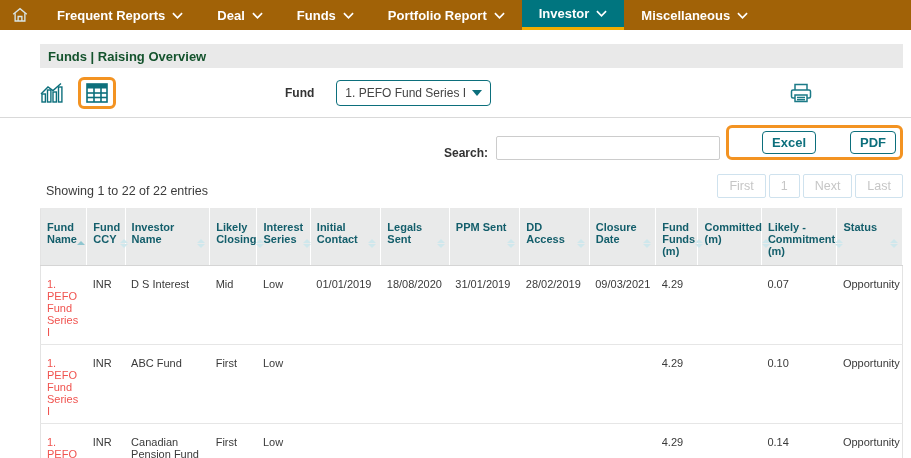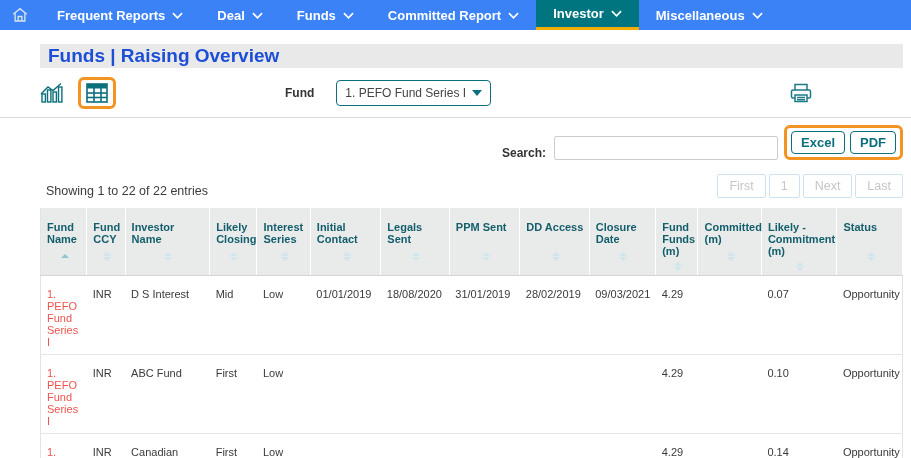--- a/index.html
+++ b/index.html
@@ -1,32 +1,32 @@
 <!DOCTYPE html>
 <html><head>
 <meta charset="utf-8">
 <style>
   * { margin:0; padding:0; box-sizing:border-box; }
   html,body { width:911px; height:458px; overflow:hidden; background:#fff;
     font-family:"Liberation Sans", sans-serif; }
 
   
-  .nav { height:30px; background:#3b82f6; display:flex; align-items:stretch; }
+  .nav { height:30px; background:#a16207; display:flex; align-items:stretch; }
   .nav-home { width:40px; display:flex; align-items:center; justify-content:center; cursor:pointer; }
   .nav-item { display:flex; align-items:center; gap:7px; padding:0 17px; color:#fff;
     font-size:13px; font-weight:700; cursor:pointer; position:relative; }
   .nav-item.active { background:#00757f; border-bottom:3px solid #f2ac00; }
   .chev { width:11px; height:7px; }
 
   
   .content { padding:0 8px 0 40px; }
 
   .crumb-bar { margin-top:14px; background:#e9e9e9; height:24px; display:flex;
     align-items:center; padding-left:8px; }
-  .crumb { color:#1d4ed8; font-size:19px; font-weight:700; }
+  .crumb { color:#14532d; font-size:13px; font-weight:700; }
 
   
   .toolbar { height:49px; display:flex; align-items:center; position:relative; }
   .icon-btn { display:flex; align-items:center; justify-content:center; cursor:pointer; }
   .chart-ic { margin-left:0; }
   .hl-box { border:3px solid #f39322; border-radius:6px; padding:3px 5px; display:inline-flex;
     align-items:center; }
   .tbl-ic-wrap { margin-left:14px; }
   .fund-group { position:absolute; left:245px; display:flex; align-items:center; gap:22px;justify-content:center; }
   .fund-label { font-size:12px; font-weight:700; color:#333; }
@@ -39,36 +39,36 @@
   .toolbar-sep { border-bottom:1px solid #d9d9d9; margin:0 -8px 0 -40px; }
 
   
   .search-row { display:flex; align-items:flex-end; justify-content:flex-end; padding:7px 0 6px; gap:6px; }
   .search-label { font-size:12px; font-weight:700; color:#333; margin-right:2px; }
   .search-input { width:224px; height:24px; border:1px solid #ccc; border-radius:2px;
     font-size:12px; padding:0 6px; outline:none; }
   .export-hl { border:3px solid #f39322; border-radius:6px; padding:3px 4px; display:flex; gap:5px; }
   .btn-export { background:#fff; border:1.5px solid #0c6f7c; border-radius:4px; color:#0c6f7c;
     font-weight:700; font-size:13px; padding:3px 9px; cursor:pointer;
-    font-family:"Liberation Sans", sans-serif; }
+    font-family:"Liberation Sans", sans-serif;margin-left:29px; }
 
   
   .info-row { display:flex; align-items:flex-end; justify-content:space-between; margin:8px 0 10px; }
   .showing { font-size:12.5px; color:#3c3c3c; padding-left:6px; }
   .pager { display:flex; gap:3px; }
   .page-btn { background:#fff; border:1px solid #cfe2ee; border-radius:2px; color:#c6c6c6;
     font-size:12.5px; padding:4px 11px; cursor:pointer; font-family:"Liberation Sans", sans-serif; }
 
   
   table { border-collapse:collapse; table-layout:fixed; width:863px;
     border-left:1px solid #e3e3e3; border-right:1px solid #e3e3e3; border-top:1px solid #e9e9e9; }
   thead th { background:#e9eaea; color:#135e6b; font-size:11px; font-weight:700; text-align:left;
     vertical-align:top; padding:12px 4px 4px 6px; border-right:1px solid #fff;
     border-bottom:1px solid #d5d5d5; cursor:pointer; }
-  .th-inner { display:flex; flex-direction:column; min-height:40px; justify-content:space-between; }
+  .th-inner { display:flex; flex-direction:row; min-height:40px; justify-content:space-between; }
   .sort { align-self:center; margin-top:4px; height:10px; display:flex; flex-direction:column;
     align-items:center; justify-content:center; gap:1px; }
   .car-up { width:0; height:0; border-left:4px solid transparent; border-right:4px solid transparent;
     border-bottom:4px solid #cfe7ec; }
   .car-dn { width:0; height:0; border-left:4px solid transparent; border-right:4px solid transparent;
     border-top:4px solid #cfe7ec; }
   .sort-active .car-up { border-bottom-color:#8fc6d0; }
   tbody td { font-size:11px; color:#3a3a3a; vertical-align:top; padding:12px 4px 6px 6px;
     border-bottom:1px solid #e6e6e6; background:#fff; }
   tbody tr { height:75px; }
@@ -100,21 +100,21 @@
         <path d="M1 1 L6 6 L11 1"></path>
       </svg>
   </div>
   <div class="nav-item">
     <span>Funds</span>
     <svg class="chev" viewBox="0 0 12 7" fill="none" stroke="#fff" stroke-width="1.8">
         <path d="M1 1 L6 6 L11 1"></path>
       </svg>
   </div>
   <div class="nav-item">
-    <span>Committed Report</span>
+    <span>Portfolio Report</span>
     <svg class="chev" viewBox="0 0 12 7" fill="none" stroke="#fff" stroke-width="1.8">
         <path d="M1 1 L6 6 L11 1"></path>
       </svg>
   </div>
   <div class="nav-item active">
     <span>Investor</span>
     <svg class="chev" viewBox="0 0 12 7" fill="none" stroke="#fff" stroke-width="1.8">
         <path d="M1 1 L6 6 L11 1"></path>
       </svg>
   </div>

